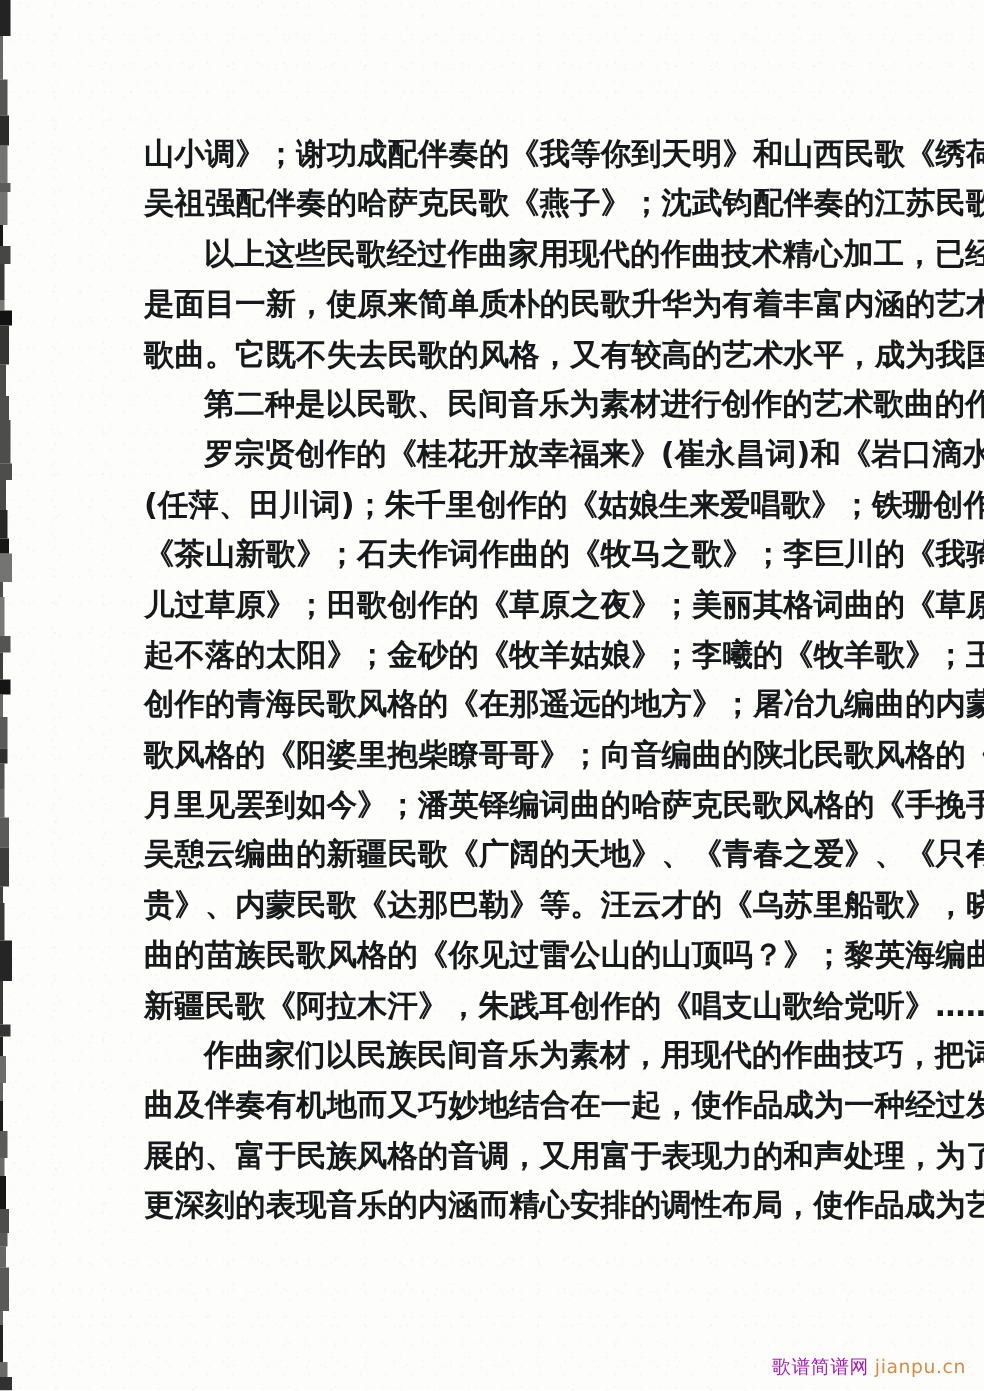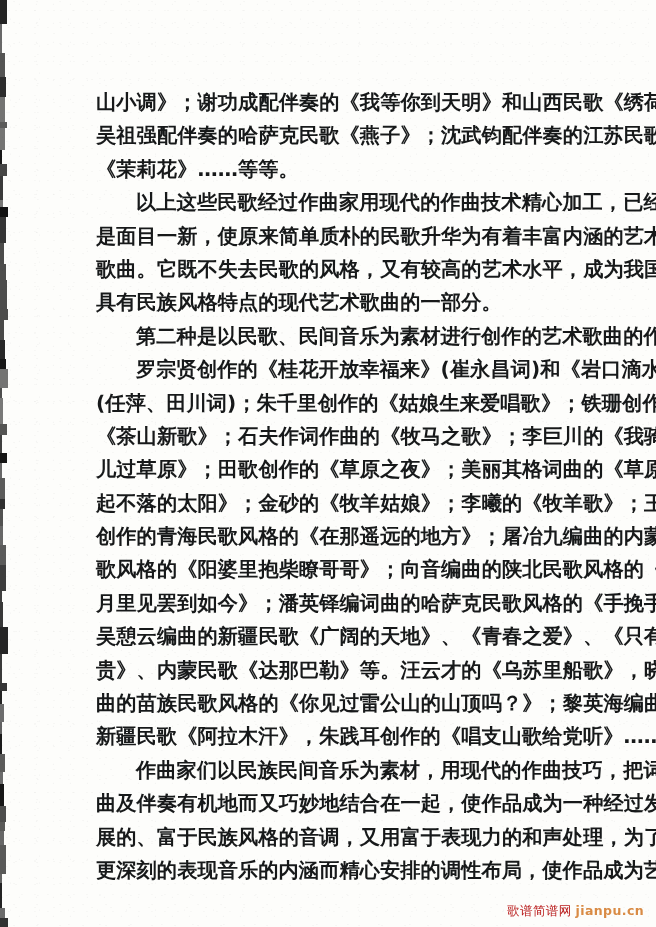--- a/index.html
+++ b/index.html
@@ -94,22 +94,22 @@
 
   #watermark {
     position: absolute;
     right: 12px;
     bottom: 7px;
     font-size: 12.5px;
     letter-spacing: 0.4px;
     white-space: nowrap;
     font-family: "DejaVu Sans", sans-serif;
   }
-  #watermark .wm-cn { color: #b91c1c; }
-  #watermark .wm-url { color: #d98b45; margin-left: 4px; font-weight: bold; }
+  #watermark .wm-cn { color: #a21caf; }
+  #watermark .wm-url { color: #d98b45; margin-left: 4px; }
 </style>
 </head>
 <body>
 
 <div id="page">
 
   <div id="paper-texture"></div>
 
   <div id="scan-edge">
       <div class="seg" style="top: 0px; height: 24px; width: 7px; opacity: 0.93;"></div>
@@ -226,21 +226,20 @@
           <span>奏</span>
           <span> </span>
           <span>的</span>
           <span> </span>
           <span>江</span>
           <span> </span>
           <span>苏</span>
           <span>民</span>
           <span>歌</span>
         </div>
-        <div class="line">《茉莉花》……等等。</div>
       </div>
       <div class="para">
         <div class="line justify indent">
           <span>以</span>
           <span>上</span>
           <span>这</span>
           <span>些</span>
           <span>民</span>
           <span>歌</span>
           <span>经</span>
@@ -317,21 +316,20 @@
           <span>艺</span>
           <span>术</span>
           <span>水</span>
           <span>平</span>
           <span>，</span>
           <span>成</span>
           <span>为</span>
           <span>我</span>
           <span>国</span>
         </div>
-        <div class="line">具有民族风格特点的现代艺术歌曲的一部分。</div>
       </div>
       <div class="para">
         <div class="line justify indent">
           <span>第</span>
           <span>二</span>
           <span>种</span>
           <span>是</span>
           <span>以</span>
           <span>民</span>
           <span>歌</span>

